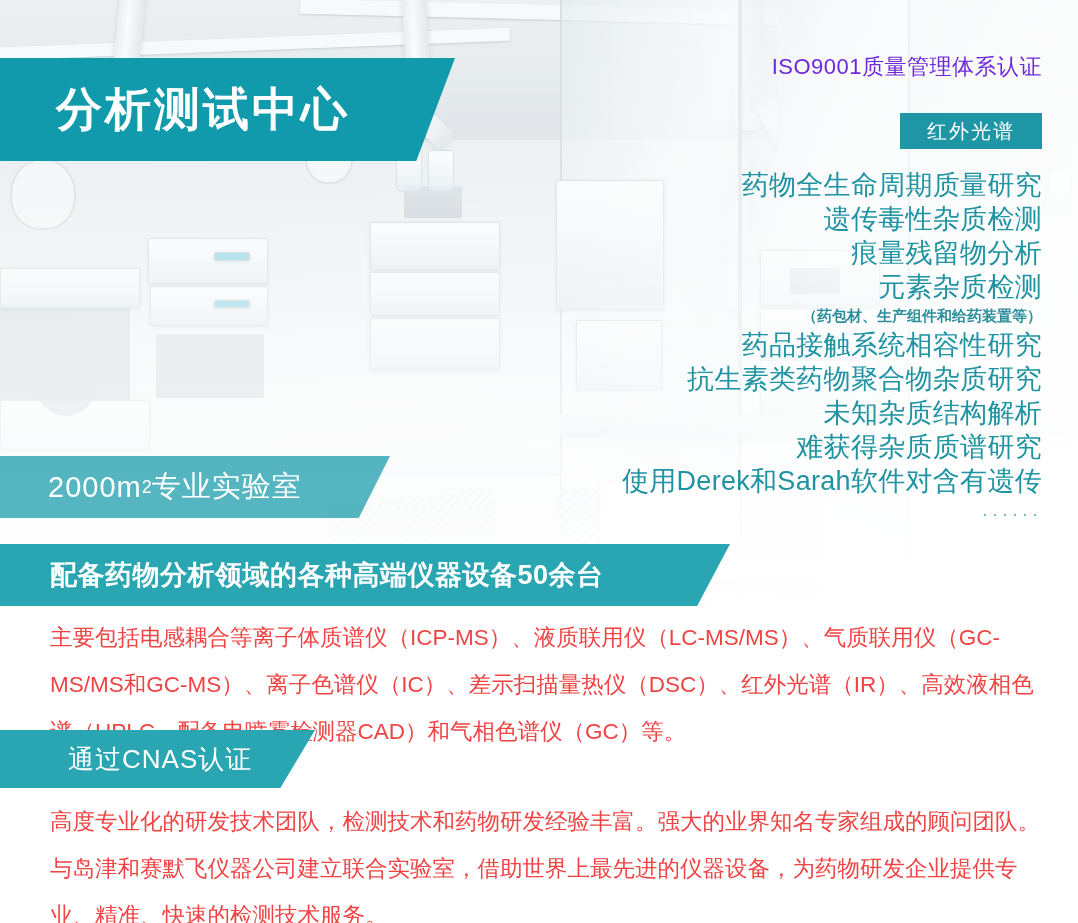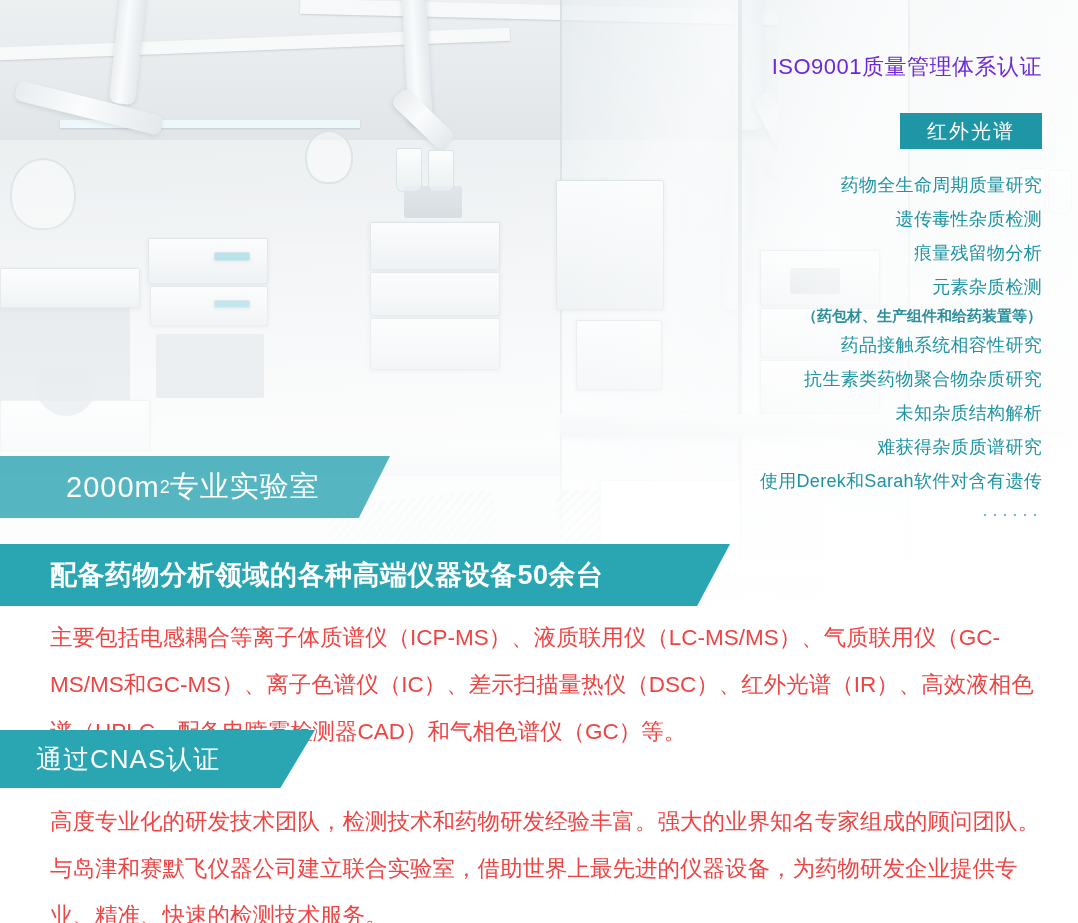--- a/index.html
+++ b/index.html
@@ -126,38 +126,38 @@
     left: 0; top: 58px; width: 455px; height: 103px;
     padding-left: 56px;
     font-size: 46px;
     font-weight: bold;
     letter-spacing: 3px;
     background: #109aac;
     clip-path: polygon(0 0, 100% 0, 91.5% 100%, 0 100%);
   }
   .banner-lab {
     left: 0; top: 456px; width: 390px; height: 62px;
-    padding-left: 66px;
+    padding-left: 48px;
     font-size: 29px;
     letter-spacing: 1px;
     background: rgba(42,164,178,.80);
     clip-path: polygon(0 0, 100% 0, 92% 100%, 0 100%);
   }
   .banner-instr {
     left: 0; top: 544px; width: 730px; height: 62px;
     padding-left: 50px;
     font-size: 27px;
     font-weight: bold;
     letter-spacing: .5px;
     background: #2aa6b3;
     clip-path: polygon(0 0, 100% 0, 95.5% 100%, 0 100%);
   }
   .banner-cnas {
     left: 0; top: 730px; width: 315px; height: 58px;
-    padding-left: 36px;
+    padding-left: 68px;
     font-size: 26px;
     letter-spacing: 1px;
     background: #2aa6b3;
     clip-path: polygon(0 0, 100% 0, 89% 100%, 0 100%);
   }
   .sup { font-size: .62em; vertical-align: super; letter-spacing: 0; }
 
   
   .iso-line {
     position: absolute;
@@ -177,21 +177,21 @@
     display: flex; align-items: center; justify-content: center;
   }
   .scope-list {
     position: absolute;
     right: 36px; top: 168px;
     width: 430px;
     text-align: right;
     color: #1f93a2;
   }
   .scope-list .li {
-    font-size: 18px;
+    font-size: 27px;
     line-height: 34px;
     letter-spacing: .3px;
     white-space: nowrap;
   }
   .scope-list .sub {
     font-size: 15px;
     line-height: 24px;
     letter-spacing: 0;
     font-weight: bold;
     color: #2d8f9c;
@@ -286,20 +286,23 @@
     <div class="chair" style="left:556px; top:490px; width:160px; height:150px;"></div>
 
     <div class="instr" style="left:600px; top:480px; width:140px; height:120px; background:#ffffff; border-color:rgba(215,225,230,.8);"></div>
 
     <div class="floorstrip"></div>
 
     <div class="veil"></div>
     <div class="veil-right"></div>
   </div>
 
+  <div class="banner banner-title">
+    <span>分析测试中心</span>
+  </div>
 
   <div class="iso-line">ISO9001质量管理体系认证</div>
 
   <div class="scope-badge">红外光谱</div>
 
   <div class="scope-list">
     <div class="li">药物全生命周期质量研究</div>
     <div class="li">遗传毒性杂质检测</div>
     <div class="li">痕量残留物分析</div>
     <div class="li">元素杂质检测</div>

